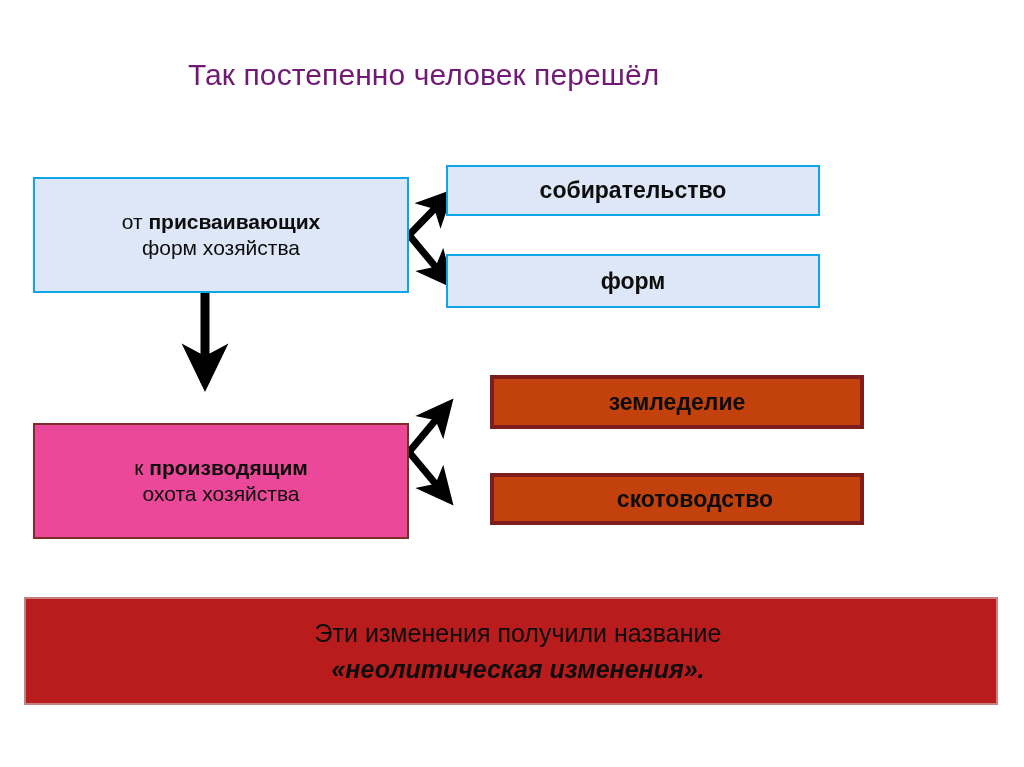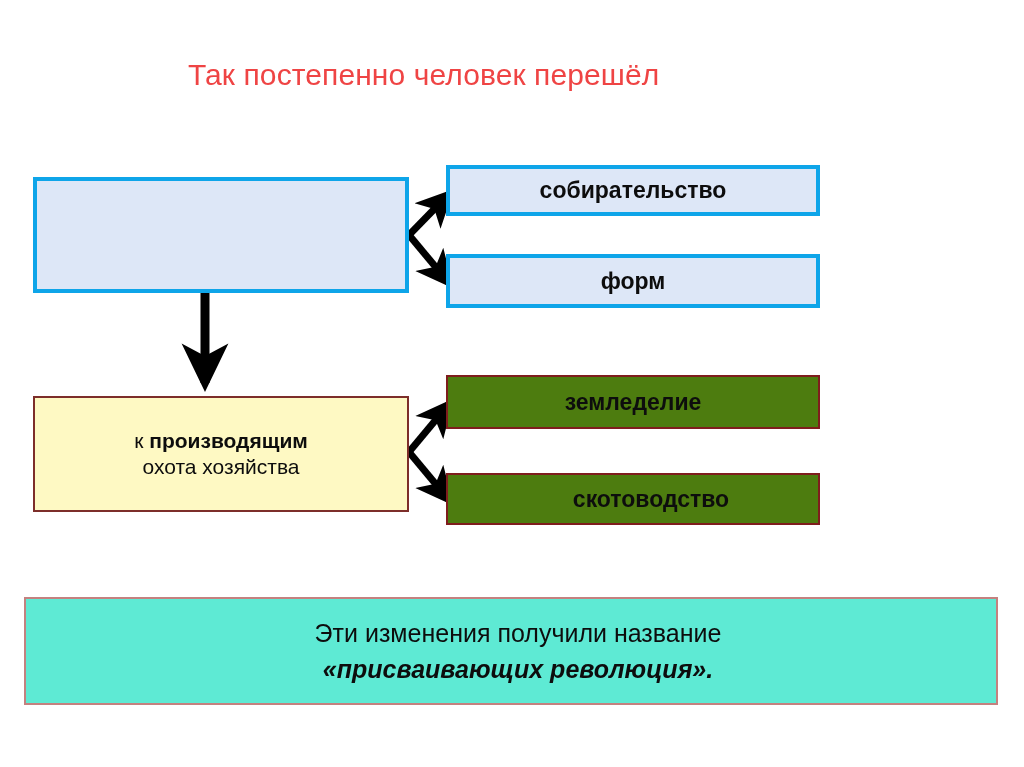--- a/index.html
+++ b/index.html
@@ -22,50 +22,52 @@
 
   
   .slide-title {
     position: absolute;
     left: 188px;
     top: 58px;
     width: 700px;
     font-size: 30px;
     font-weight: 400;
     letter-spacing: 0.1px;
-    color: #ef4444;
+    color: #701a75;
     white-space: nowrap;
   }
 
   
   .box {
     position: absolute;
     box-sizing: border-box;
     display: flex;
     flex-direction: column;
     align-items: center;
     justify-content: center;
     text-align: center;
     line-height: 1.22;
   }
 
   .box.blue {
     background: #dde7f7;
-    border: 4px solid #0ea5e9;
+    border: 2px solid #0ea5e9;
   }
   .box.peach {
-    background: #fef9c3;
+    background: #ec4899;
     border: 2px solid #7d2e2a;
+    margin-top: 27px;
   }
   .box.peach-light {
-    background: #4d7c0f;
-    border: 2px solid #7f1d1d;
+    background: #c2410c;
+    border: 4px solid #7f1d1d;
+    margin-left: 44px;
   }
   .box.plain {
-    background: #5eead4;
+    background: #b91c1c;
     border: 2px solid #c4817f;
     padding-left: 14px;
   }
 
   
   .src-box {
     left: 33px;
     width: 376px;
     font-size: 21px;
   }
@@ -127,20 +129,22 @@
     <line x1="409" y1="235" x2="449" y2="194" stroke="#000000" stroke-width="7" marker-end="url(#ah)"></line>
     <line x1="409" y1="235" x2="449" y2="283" stroke="#000000" stroke-width="7" marker-end="url(#ah)"></line>
 
     <line x1="205" y1="293" x2="205" y2="383" stroke="#000000" stroke-width="9" marker-end="url(#ah)"></line>
 
     <line x1="409" y1="452" x2="449" y2="404" stroke="#000000" stroke-width="7" marker-end="url(#ah)"></line>
     <line x1="409" y1="452" x2="449" y2="500" stroke="#000000" stroke-width="7" marker-end="url(#ah)"></line>
   </svg>
 
   <div id="box-appropriating" class="box blue src-box">
+    <div class="l1"><span>от </span><b>присваивающих</b></div>
+    <div class="l2">форм хозяйства</div>
   </div>
 
   <div id="box-gathering" class="box blue res-box">
     <span>собирательство</span>
   </div>
 
   <div id="box-hunting" class="box blue res-box">
     <span>форм</span>
   </div>
 
@@ -152,16 +156,16 @@
   <div id="box-agriculture" class="box peach-light res-box">
     <span>земледелие</span>
   </div>
 
   <div id="box-cattle" class="box peach-light res-box">
     <span>скотоводство</span>
   </div>
 
   <div id="box-conclusion" class="box plain">
     <div class="c1">Эти изменения получили название</div>
-    <div class="c2">«присваивающих революция».</div>
+    <div class="c2">«неолитическая изменения».</div>
   </div>
 
 </div>
 
 </body></html>

